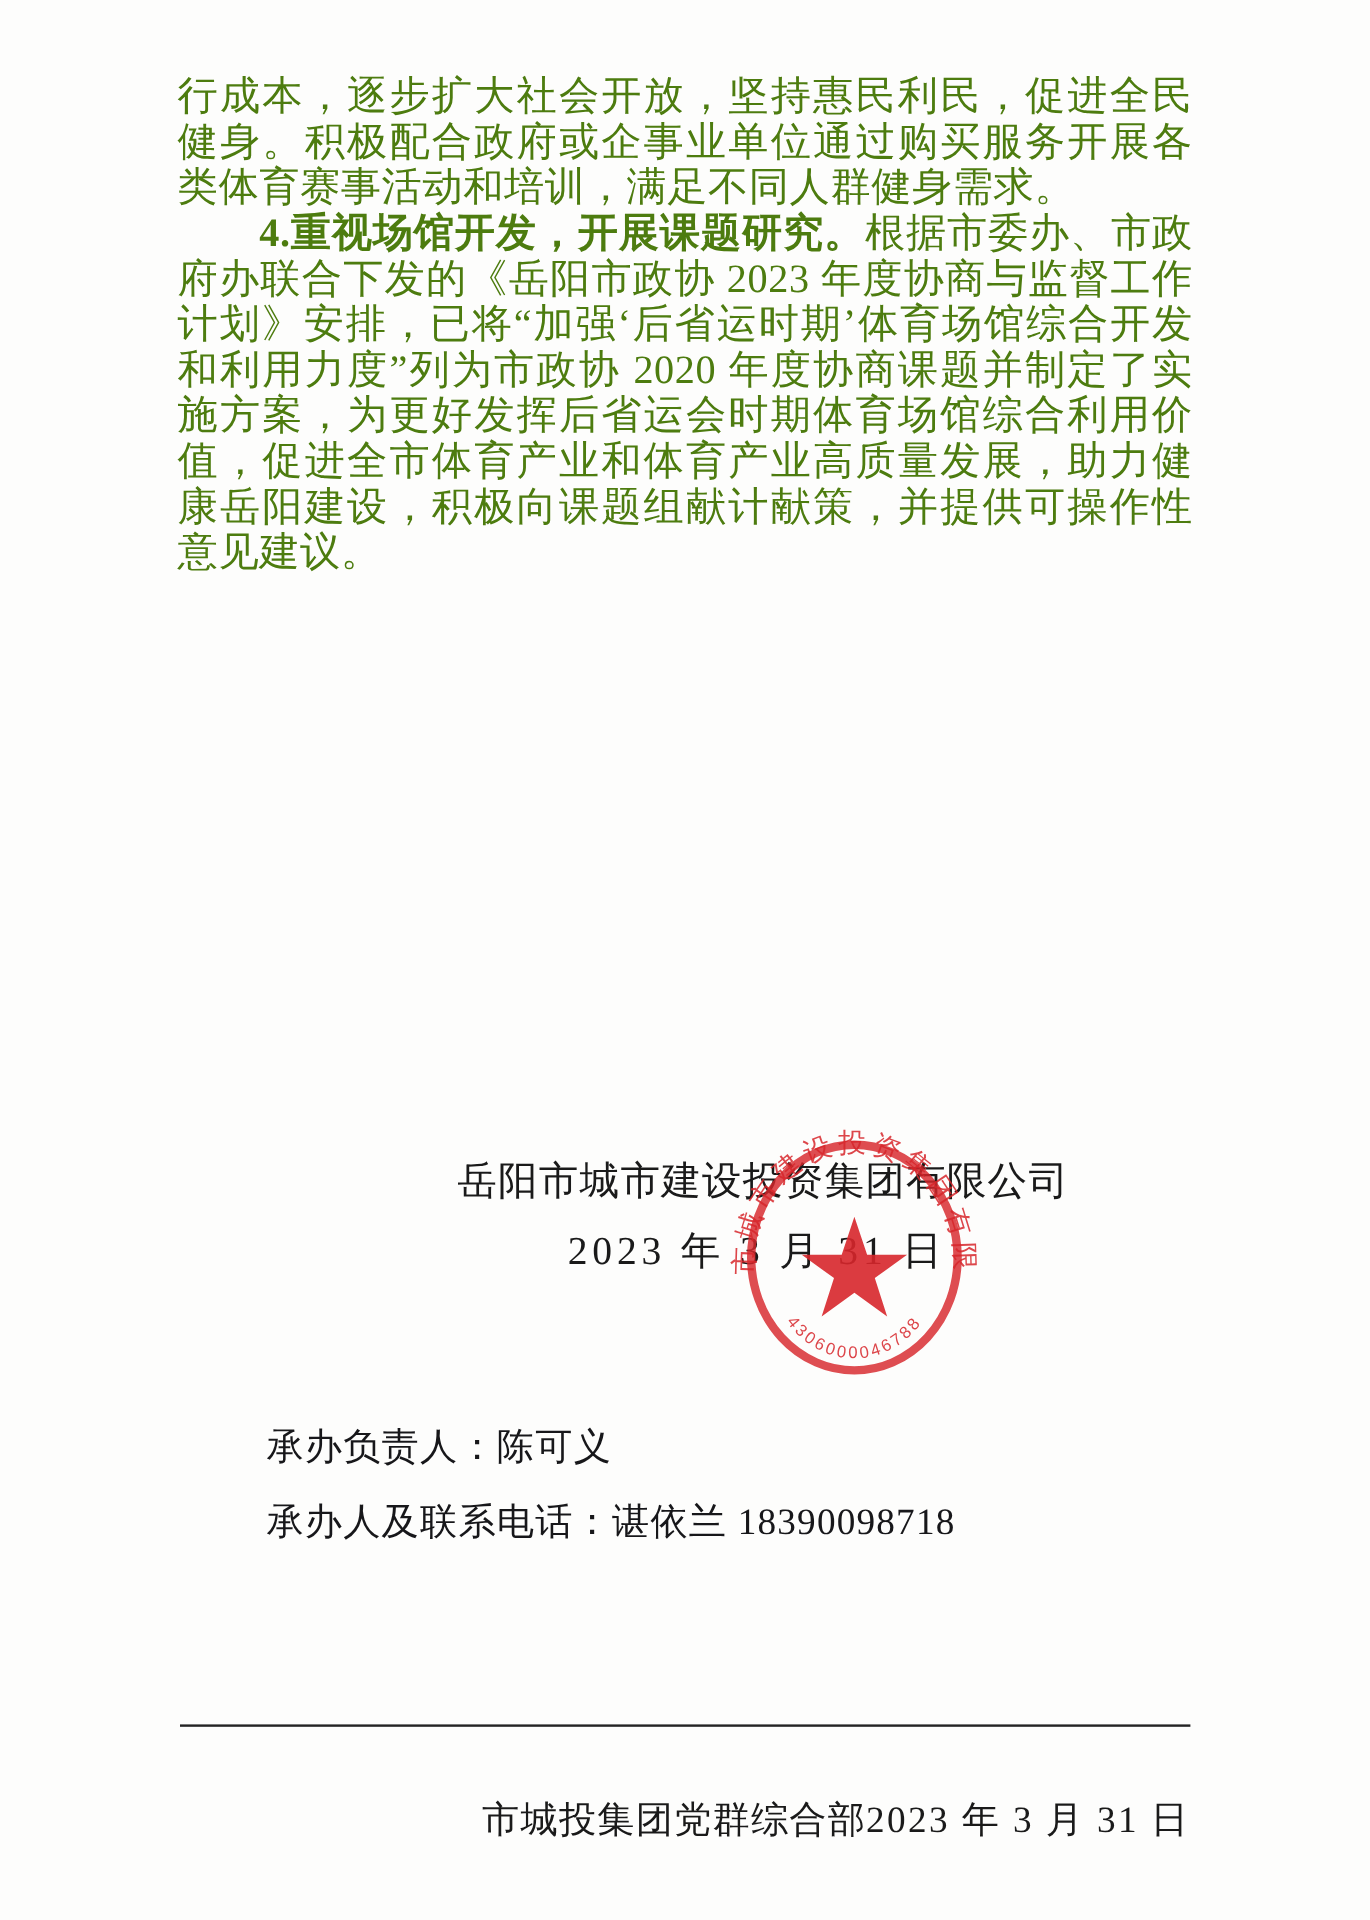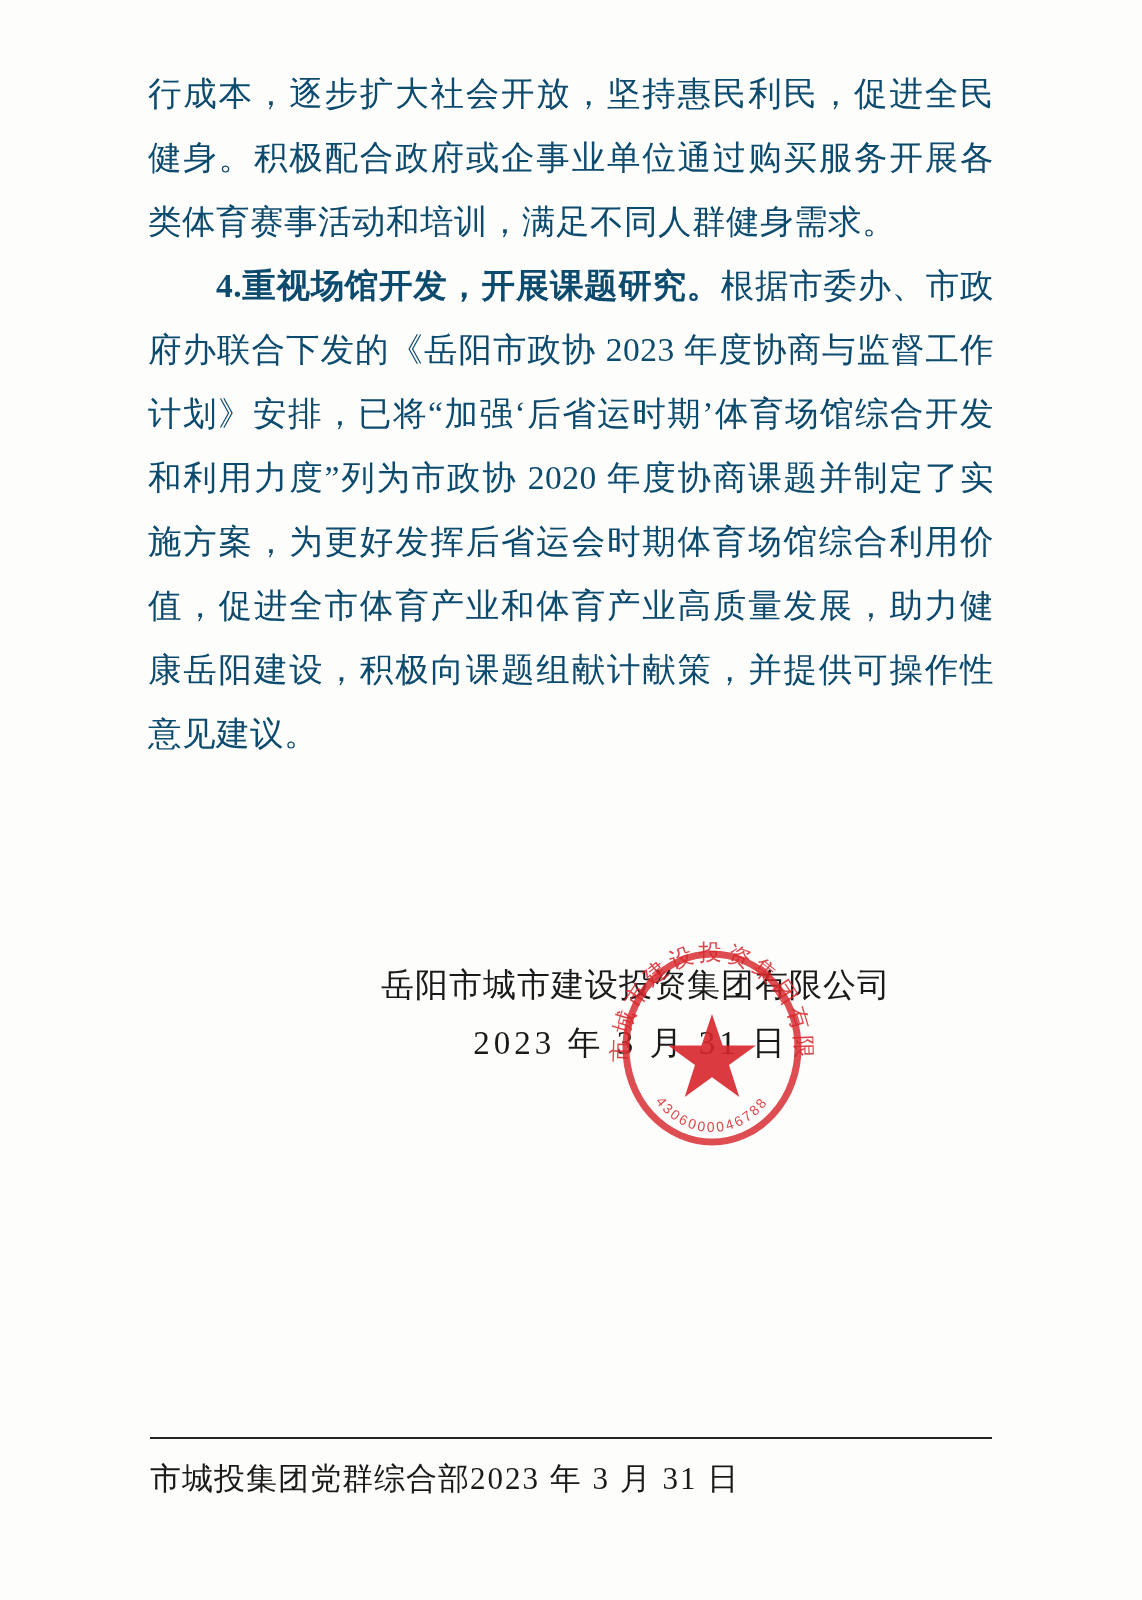--- a/index.html
+++ b/index.html
@@ -24,26 +24,26 @@
 
   .doc-body {
     position: absolute;
     left: 148px;
     top: 62px;
     width: 846px;
   }
 
   .para {
     font-size: 33.5px;
-    line-height: 64px;
+    line-height: 38px;
     letter-spacing: 0.5px;
     text-align: justify;
     text-justify: inter-ideograph;
     margin: 0 0 0 0;
-    color: #0c4a6e;
+    color: #4d7c0f;
   }
 
   .para.indent {
     text-indent: 68px;
   }
 
   .para b, .para .bold {
     font-weight: bold;
     margin-top: 28px;
   }
@@ -89,24 +89,24 @@
     left: 150px;
     top: 1437px;
     width: 842px;
     height: 2px;
     background: #242424;
   }
 
   .footer {
     position: absolute;
     left: 150px;
-    top: 1458px;
+    top: 1496px;
     width: 842px;
     display: flex;
-    justify-content: flex-start;
+    justify-content: flex-end;
     align-items: baseline;
     font-size: 31px;
     letter-spacing: 1px;
   }
 
   .footer-right {
     letter-spacing: 2px;
   }
 
   
@@ -149,20 +149,24 @@
       <text font-family="'Liberation Serif', serif" font-size="23" fill="#d7262b" opacity="0.85" letter-spacing="4">
         <textPath href="#sealTopArc" startOffset="50%" text-anchor="middle">岳阳市城市建设投资集团有限公司</textPath>
       </text>
       <text font-family="'Liberation Sans', sans-serif" font-size="14" fill="#d7262b" opacity="0.85" letter-spacing="2.5">
         <textPath href="#sealBottomArc" startOffset="50%" text-anchor="middle">4306000046788</textPath>
       </text>
       <polygon fill="#d7262b" opacity="0.9" points="120,86 130.6,117.6 163.9,117.6 137.0,137.1 147.3,169.0 120,149.3 92.7,169.0 103.0,137.1 76.1,117.6 109.4,117.6"></polygon>
     </svg>
   </div>
 
+  <div class="contacts">
+    <div class="contact-line">承办负责人：陈可义</div>
+    <div class="contact-line">承办人及联系电话：谌依兰 18390098718</div>
+  </div>
 
   <div class="footer-rule"></div>
 
   <div class="footer">
     <div class="footer-left">市城投集团党群综合部</div>
     <div class="footer-right">2023 年 3 月 31 日</div>
   </div>
 
 </div>
 

